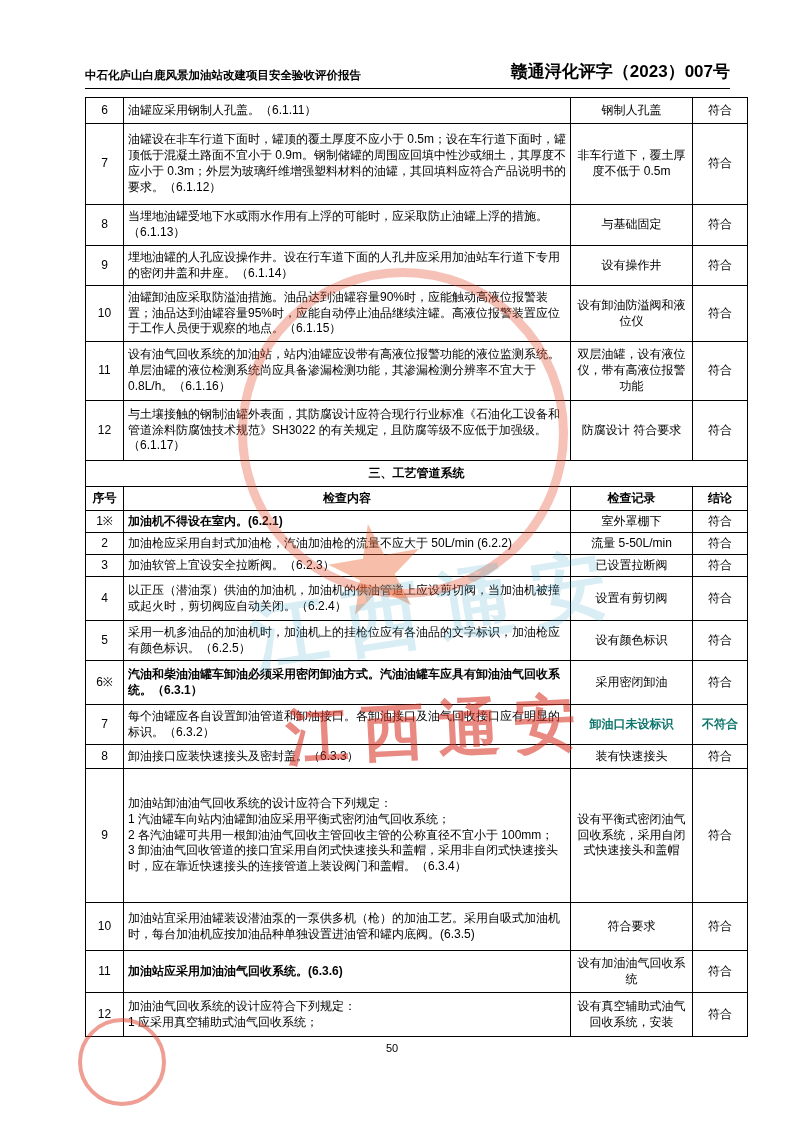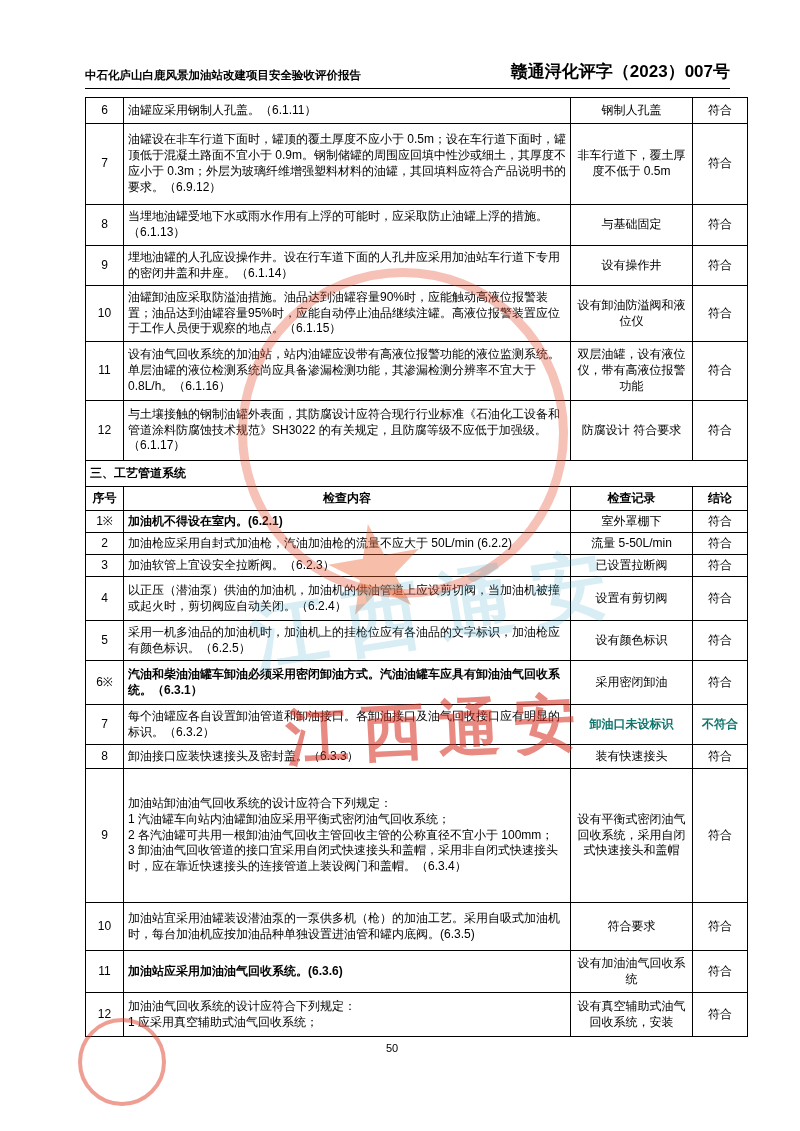--- a/index.html
+++ b/index.html
@@ -22,21 +22,21 @@
     border-collapse:collapse; table-layout:fixed;
   }
   table.check td {
     border:1px solid #000; font-size:12px; line-height:1.32;
     vertical-align:middle; padding:1px 4px;
   }
   .c-no     { width:38px;  text-align:center; }
   .c-content{ width:447px; text-align:left; white-space:pre-line; }
   .c-record { width:122px; text-align:center;margin-top:9px; }
   .c-result { width:55px;  text-align:center; }
-  .section-row td { text-align:left; font-weight:bold; font-size:13.5px; }
+  .section-row td { text-align:center; font-weight:bold; font-size:13.5px; }
   .head-row td    { text-align:center; font-weight:bold; font-size:12.5px; }
   .bold { font-weight:bold; }
   .red  { color:#0f766e; font-weight:bold; }
 
   .footer {
     position:absolute; left:0; right:16px; top:1042px;
     text-align:center; font-size:11px;
   }
 
   
@@ -77,21 +77,21 @@
   <table class="check">
     <tbody>
         <tr style="height:26px">
       <td class="c-no">6</td>
       <td class="c-content">油罐应采用钢制人孔盖。（6.1.11）</td>
       <td class="c-record">钢制人孔盖</td>
       <td class="c-result">符合</td>
     </tr>
     <tr style="height:81px">
       <td class="c-no">7</td>
-      <td class="c-content">油罐设在非车行道下面时，罐顶的覆土厚度不应小于 0.5m；设在车行道下面时，罐顶低于混凝土路面不宜小于 0.9m。钢制储罐的周围应回填中性沙或细土，其厚度不应小于 0.3m；外层为玻璃纤维增强塑料材料的油罐，其回填料应符合产品说明书的要求。（6.9.12）</td>
+      <td class="c-content">油罐设在非车行道下面时，罐顶的覆土厚度不应小于 0.5m；设在车行道下面时，罐顶低于混凝土路面不宜小于 0.9m。钢制储罐的周围应回填中性沙或细土，其厚度不应小于 0.3m；外层为玻璃纤维增强塑料材料的油罐，其回填料应符合产品说明书的要求。（6.1.12）</td>
       <td class="c-record">非车行道下，覆土厚度不低于 0.5m</td>
       <td class="c-result">符合</td>
     </tr>
     <tr style="height:41px">
       <td class="c-no">8</td>
       <td class="c-content">当埋地油罐受地下水或雨水作用有上浮的可能时，应采取防止油罐上浮的措施。（6.1.13）</td>
       <td class="c-record">与基础固定</td>
       <td class="c-result">符合</td>
     </tr>
     <tr style="height:40px">

